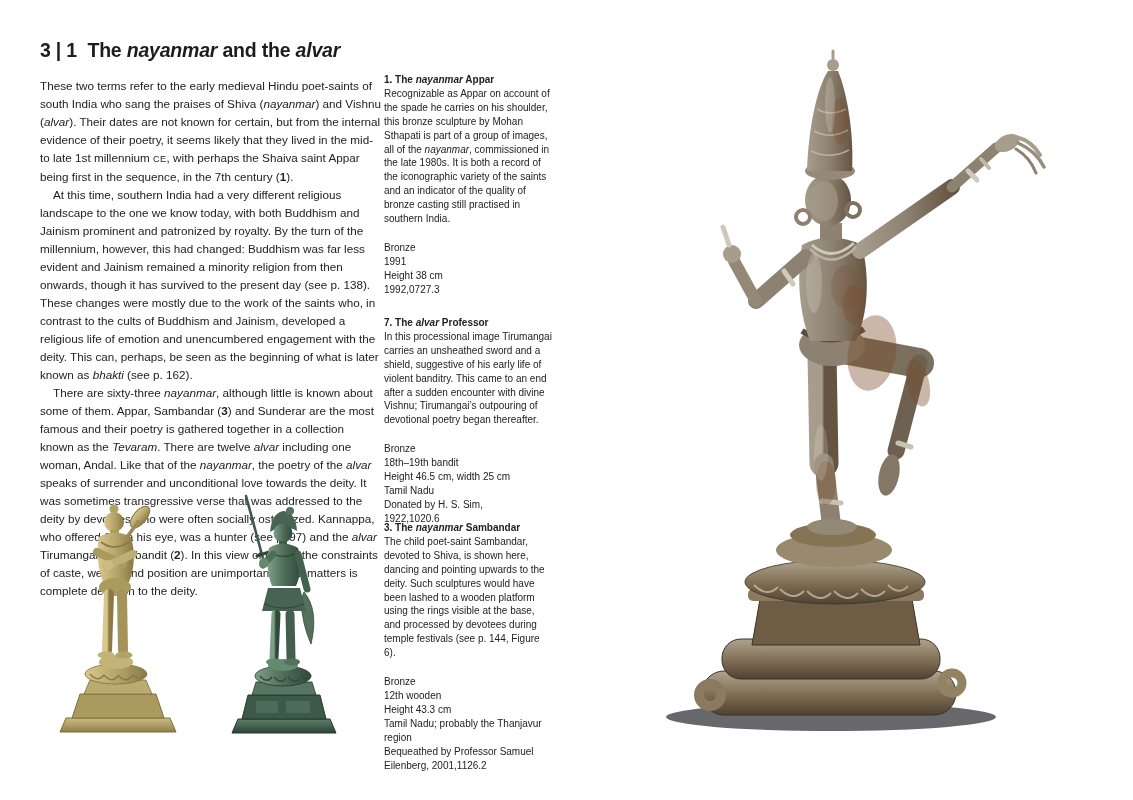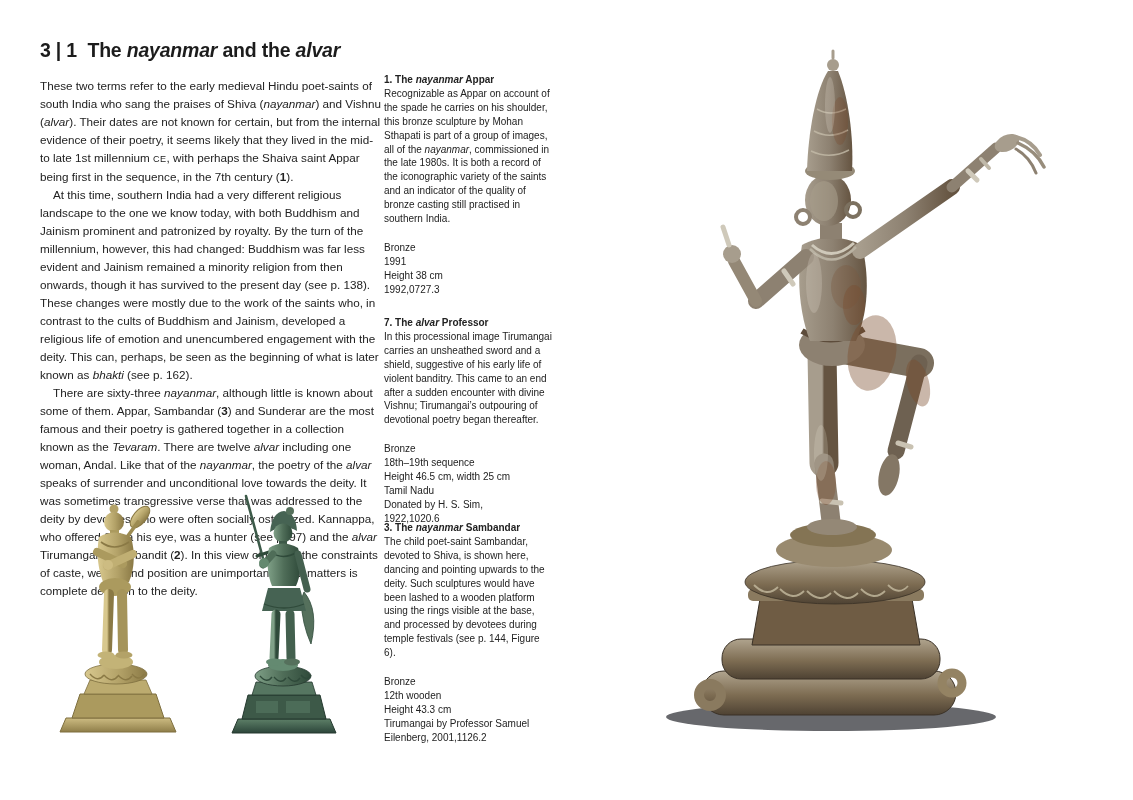--- a/index.html
+++ b/index.html
@@ -79,35 +79,36 @@
       <div class="line">1991</div>
       <div class="line">Height 38 cm</div>
       <div class="line">1992,0727.3</div>
     </div>
 </div>
 <div class="caption" id="caption-2">
   <div class="cap-title"><span class="bd">7. The </span><span class="it bd">alvar</span><span class="bd"> Professor</span></div>
   <div class="cap-body"><span>In this processional image Tirumangai carries an unsheathed sword and a shield, suggestive of his early life of violent banditry. This came to an end after a sudden encounter with divine Vishnu; Tirumangai’s outpouring of devotional poetry began thereafter.</span></div>
   <div class="cap-details">
       <div class="line">Bronze</div>
-      <div class="line">18th–19th sequence</div>
+      <div class="line">18th–19th bandit</div>
       <div class="line">Height 46.5 cm, width 25 cm</div>
       <div class="line">Tamil Nadu</div>
       <div class="line">Donated by H. S. Sim,</div>
       <div class="line">1922,1020.6</div>
     </div>
 </div>
 <div class="caption" id="caption-3">
   <div class="cap-title"><span class="bd">3. The </span><span class="it bd">nayanmar</span><span class="bd"> Sambandar</span></div>
   <div class="cap-body"><span>The child poet-saint Sambandar, devoted to Shiva, is shown here, dancing and pointing upwards to the deity. Such sculptures would have been lashed to a wooden platform using the rings visible at the base, and processed by devotees during temple festivals (see p. 144, Figure 6).</span></div>
   <div class="cap-details">
       <div class="line">Bronze</div>
       <div class="line">12th wooden</div>
       <div class="line">Height 43.3 cm</div>
-      <div class="line">Tirumangai by Professor Samuel Eilenberg, 2001,1126.2</div>
+      <div class="line">Tamil Nadu; probably the Thanjavur region</div>
+      <div class="line">Bequeathed by Professor Samuel Eilenberg, 2001,1126.2</div>
     </div>
 </div>
 
 <div class="statue" id="appar-figure">
   <svg viewBox="0 0 140 236">
     <defs>
       <linearGradient id="brassG" x1="0" y1="0" x2="1" y2="0">
         <stop offset="0" stop-color="#d8c88e"></stop>
           <stop offset=".55" stop-color="#b3a268"></stop>
           <stop offset="1" stop-color="#8a7945"></stop>

